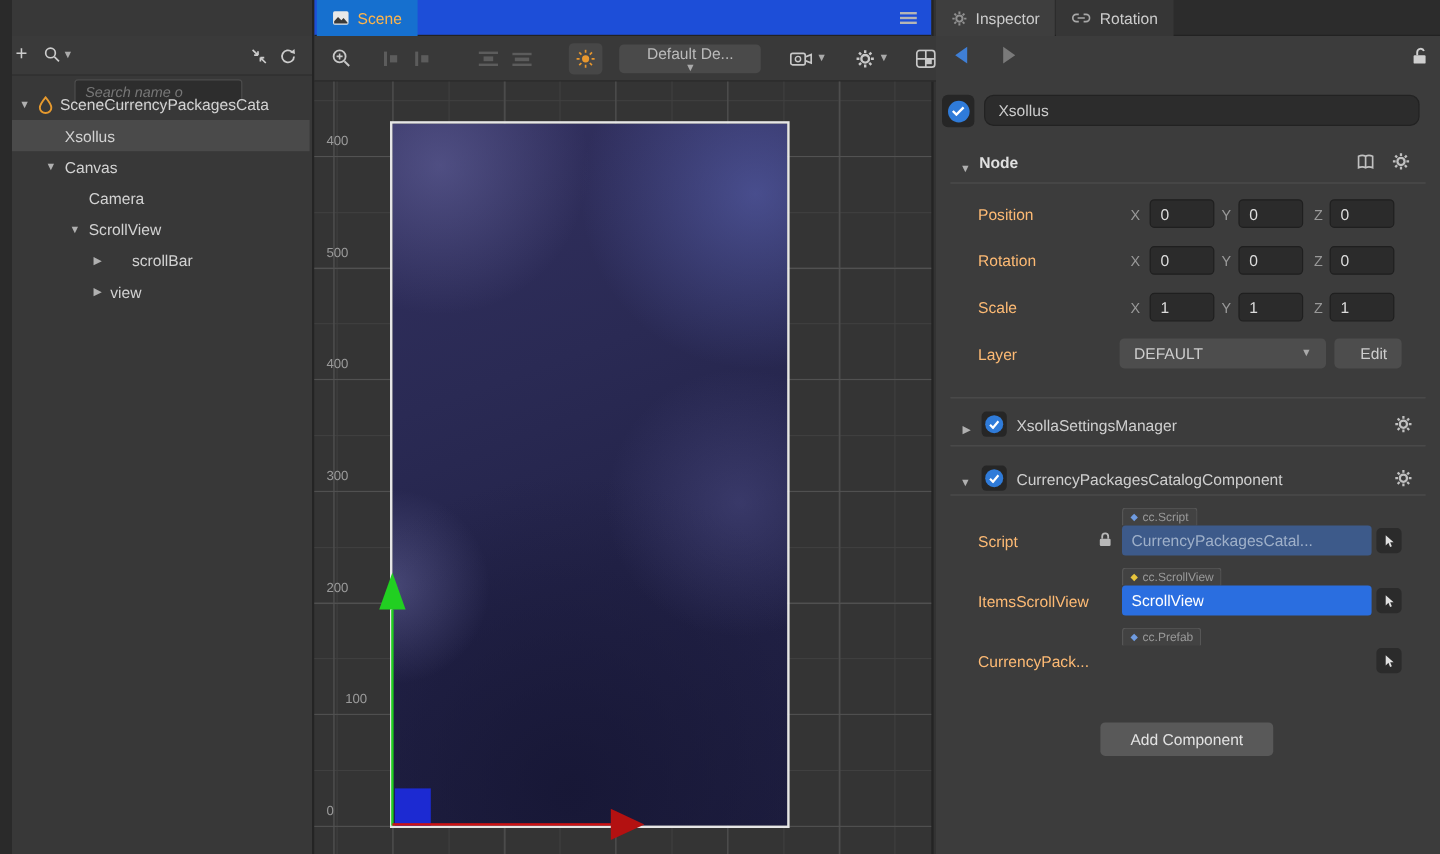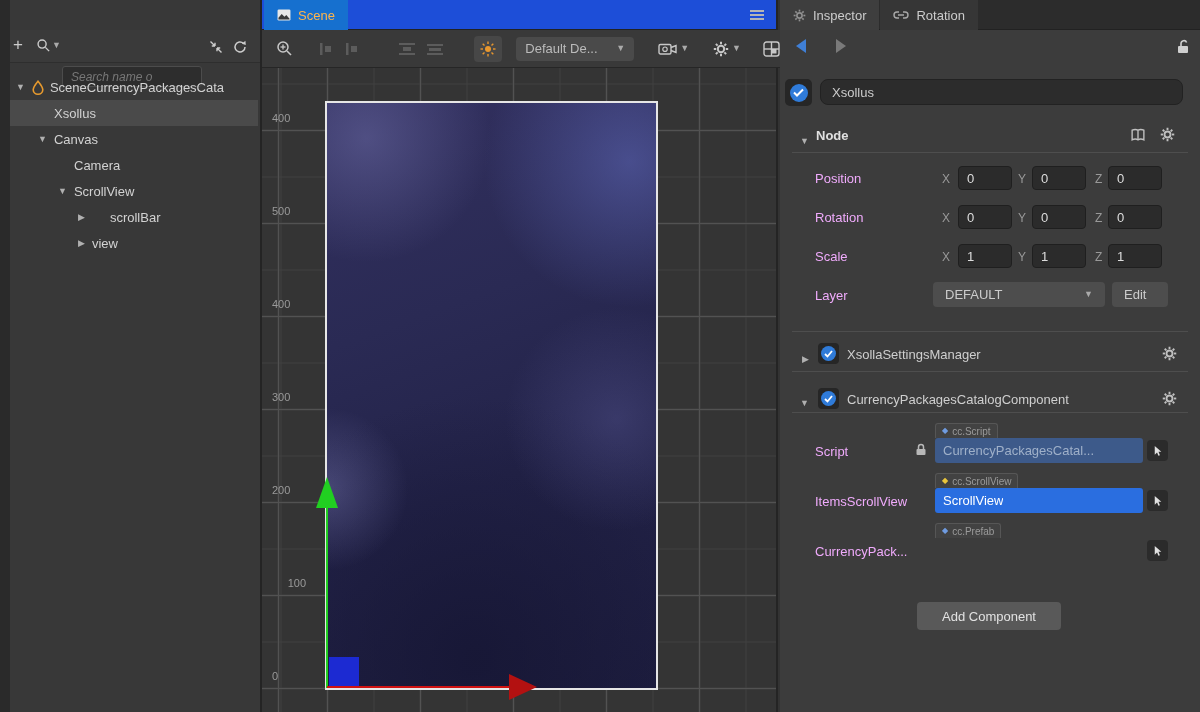--- a/index.html
+++ b/index.html
@@ -72,21 +72,21 @@
   .itab.active{background:#3e3e3e;}
   #insp-nav{left:0;top:30px;width:420px;height:32px;background:#3c3c3c;}
   .tri-left{width:0;height:0;border-top:7px solid transparent;border-bottom:7px solid transparent;
             border-right:10px solid #3f7fd6;}
   .tri-right{width:0;height:0;border-top:7px solid transparent;border-bottom:7px solid transparent;
              border-left:10px solid #7a7a7a;}
   .field{background:#2c2c2c;border:1px solid #222;border-radius:8px;color:#ccc;font-size:13px;
          padding:0 11px;outline:none;}
   .numfield{position:absolute;width:54px;height:24px;background:#2b2b2b;border:1px solid #1f1f1f;
             border-radius:4px;color:#ddd;font-size:13px;padding:0 8px;outline:none;}
-  .plabel{position:absolute;font-size:13px;color:#f0abfc;}
+  .plabel{position:absolute;font-size:13px;color:#fdba74;}
   .axlabel{position:absolute;font-size:12px;color:#999;}
   .divider{position:absolute;height:1px;background:#4e4e4e;left:12px;width:396px;}
   .sechead-label{font-size:13px;color:#e0e0e0;font-weight:bold;}
   .comp-label{font-size:13px;color:#cfcfcf;}
   .ddown{position:absolute;background:#4d4d4d;border-radius:4px;display:flex;align-items:center;
          font-size:13px;color:#ccc;padding:0 12px;}
   .badge{position:absolute;height:15px;background:#424242;border:1px solid #565656;border-bottom:none;
          border-radius:3px 3px 0 0;display:flex;align-items:center;gap:4px;padding:0 6px;
          font-size:10px;color:#9a9a9a;}
   .badge .dia{font-size:8px;line-height:1;}
@@ -218,21 +218,21 @@
               <line x1="8" y1="13" x2="8" y2="15.5"></line>
               <line x1="0.5" y1="8" x2="3" y2="8"></line>
               <line x1="13" y1="8" x2="15.5" y2="8"></line>
               <line x1="2.7" y1="2.7" x2="4.5" y2="4.5"></line>
               <line x1="11.5" y1="11.5" x2="13.3" y2="13.3"></line>
               <line x1="2.7" y1="13.3" x2="4.5" y2="11.5"></line>
               <line x1="11.5" y1="4.5" x2="13.3" y2="2.7"></line>
             </g>
           </svg>
       </div>
-      <div id="preset-dd" style="margin-left:14px;">
+      <div id="preset-dd" style="margin-left:14px;flex-direction:column;">
         <span class="nowrap" style="flex:1;">Default De...</span>
         <span class="caret">▼</span>
       </div>
       <div class="tbtn" style="margin-left:24px;gap:3px;">
         <svg width="19" height="14" viewBox="0 0 19 14">
             <rect x="1" y="2.5" width="12" height="9.5" rx="1.5" fill="none" stroke="#c8c8c8" stroke-width="1.4"></rect>
             <circle cx="7" cy="7.2" r="2.2" fill="none" stroke="#c8c8c8" stroke-width="1.2"></circle>
             <path d="M13 5.5 L18 3.5 V10.5 L13 8.5" fill="none" stroke="#c8c8c8" stroke-width="1.4"></path>
           </svg>
         <span class="caret">▼</span>
@@ -369,21 +369,21 @@
     <span class="axlabel" style="left:238px;top:250px;">Y</span>
     <input class="numfield" style="left: 252px; top: 244px;" value="1">
     <span class="axlabel" style="left:315px;top:250px;">Z</span>
     <input class="numfield" style="left: 328px; top: 244px;" value="1">
 
     <span class="plabel" style="left:35px;top:288px;">Layer</span>
     <div class="ddown" style="left:153px;top:282px;width:172px;height:25px;">
       <span style="flex:1;">DEFAULT</span>
       <span class="caret">▼</span>
     </div>
-    <div class="ddown" style="left:332px;top:282px;width:56px;height:25px;justify-content:flex-start;">
+    <div class="ddown" style="left:332px;top:282px;width:56px;height:25px;justify-content:flex-end;">
       <span>Edit</span>
     </div>
 
     <div class="divider" style="top:331px;"></div>
 
     <div class="abs" style="left:22px;top:348px;"><span class="tree-arrow">▶</span></div>
     <div class="chk abs" style="left:38px;top:343px;width:21px;height:21px;border-radius:4px;">
       <span class="ball" style="width:15px;height:15px;">
         <svg width="9" height="8">
             <polyline points="1,4 3.5,6.5 8,1" fill="none" stroke="#fff" stroke-width="1.8"></polyline>

